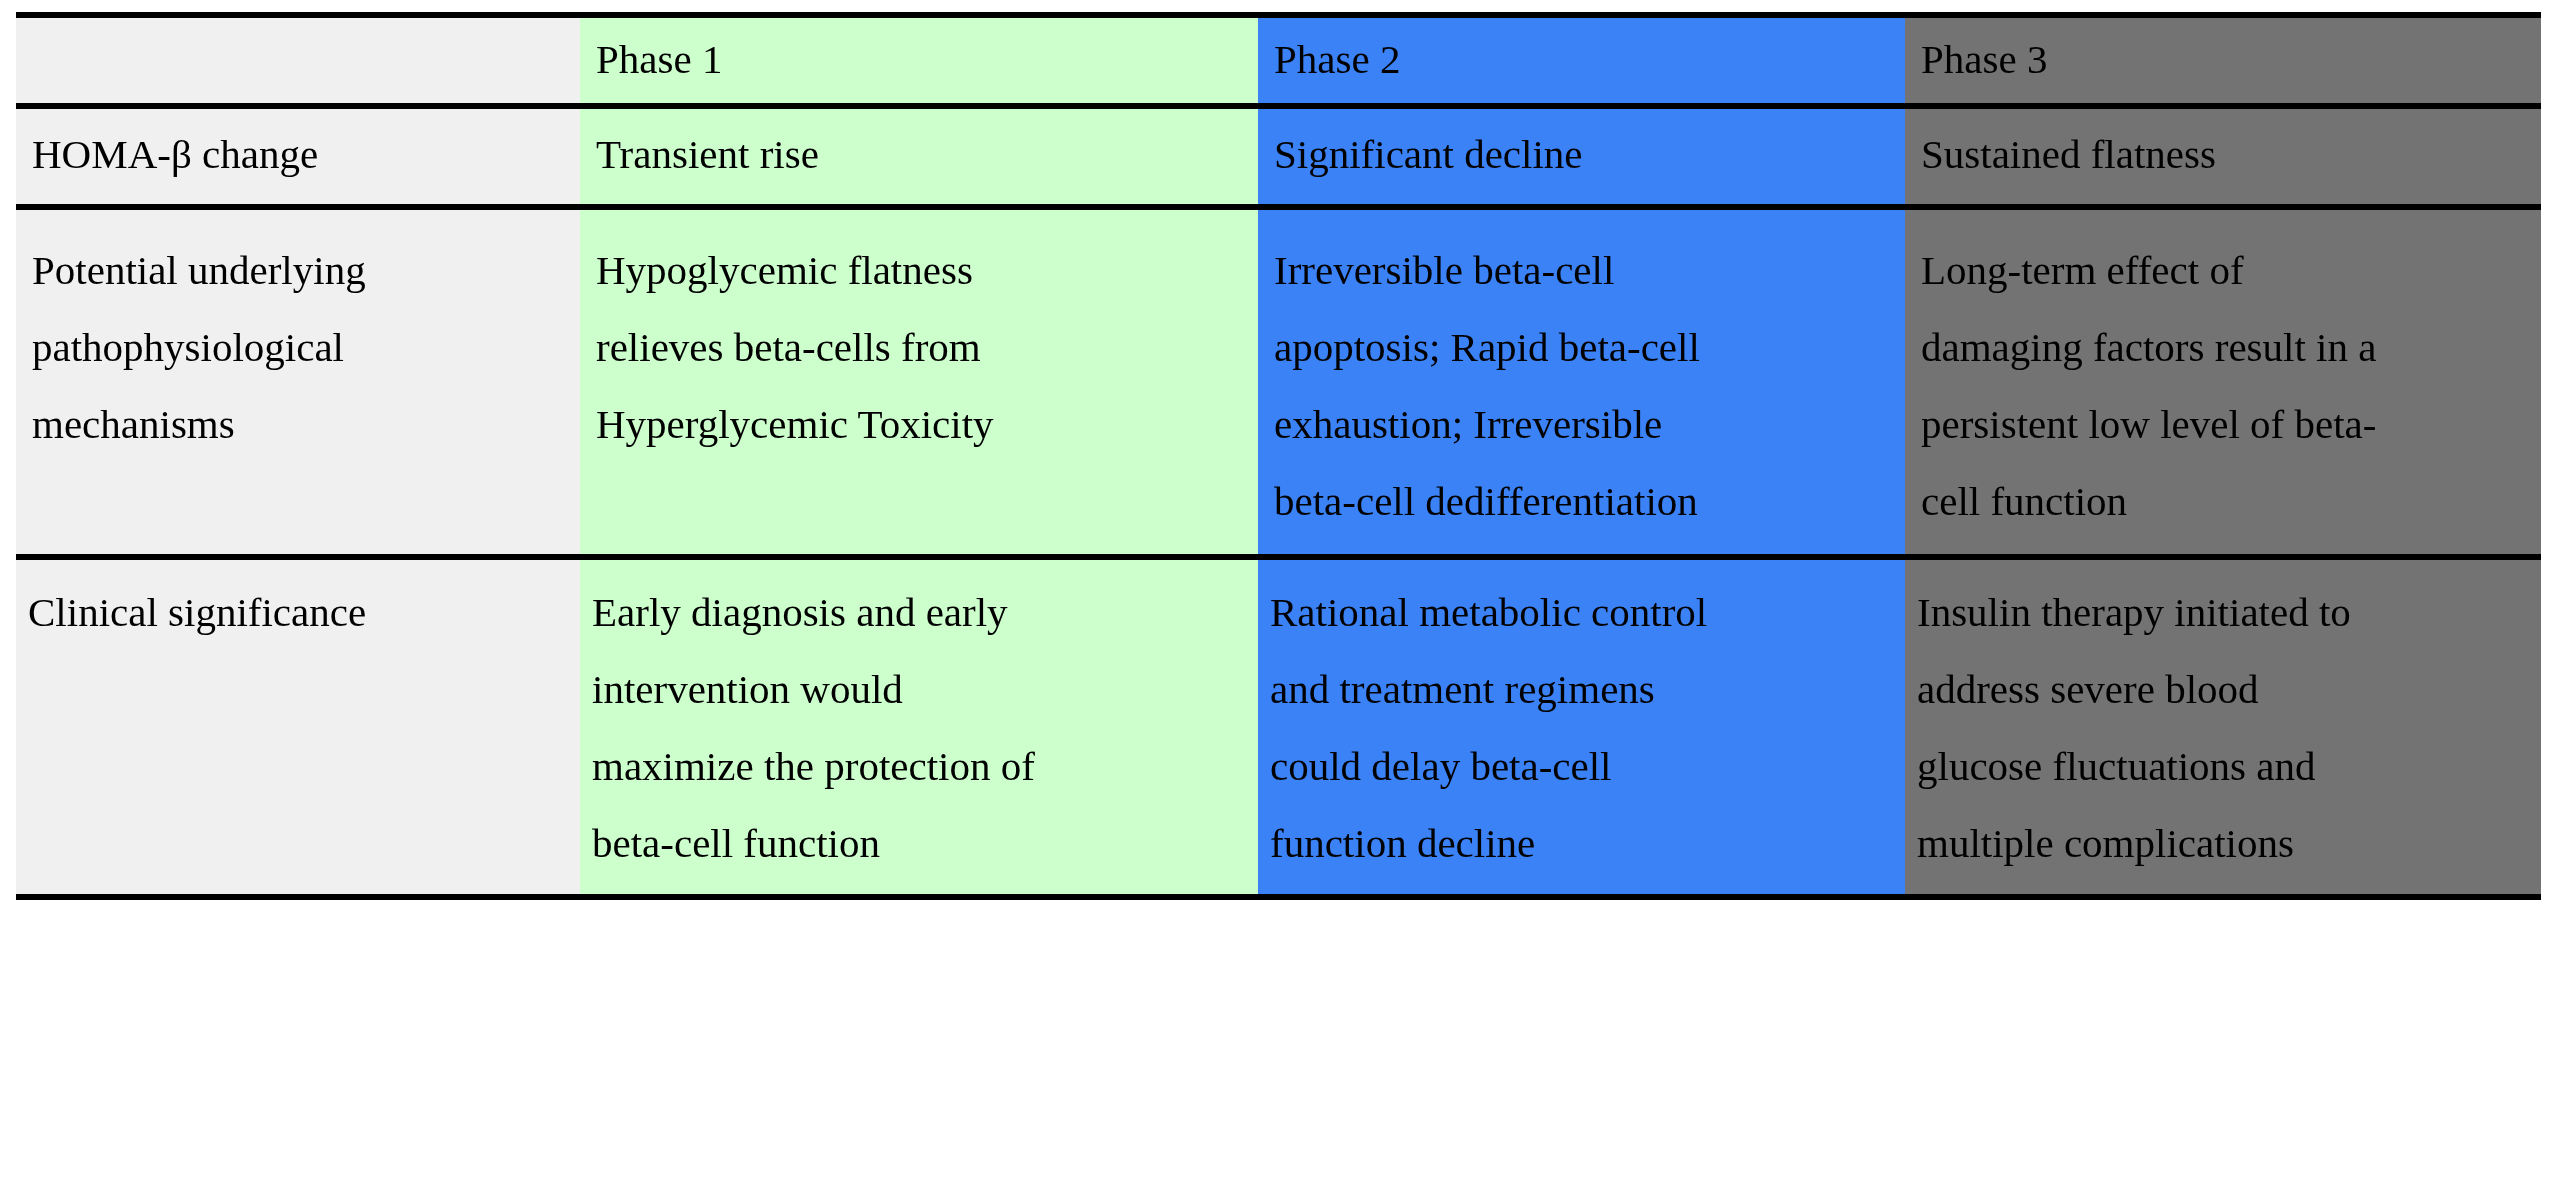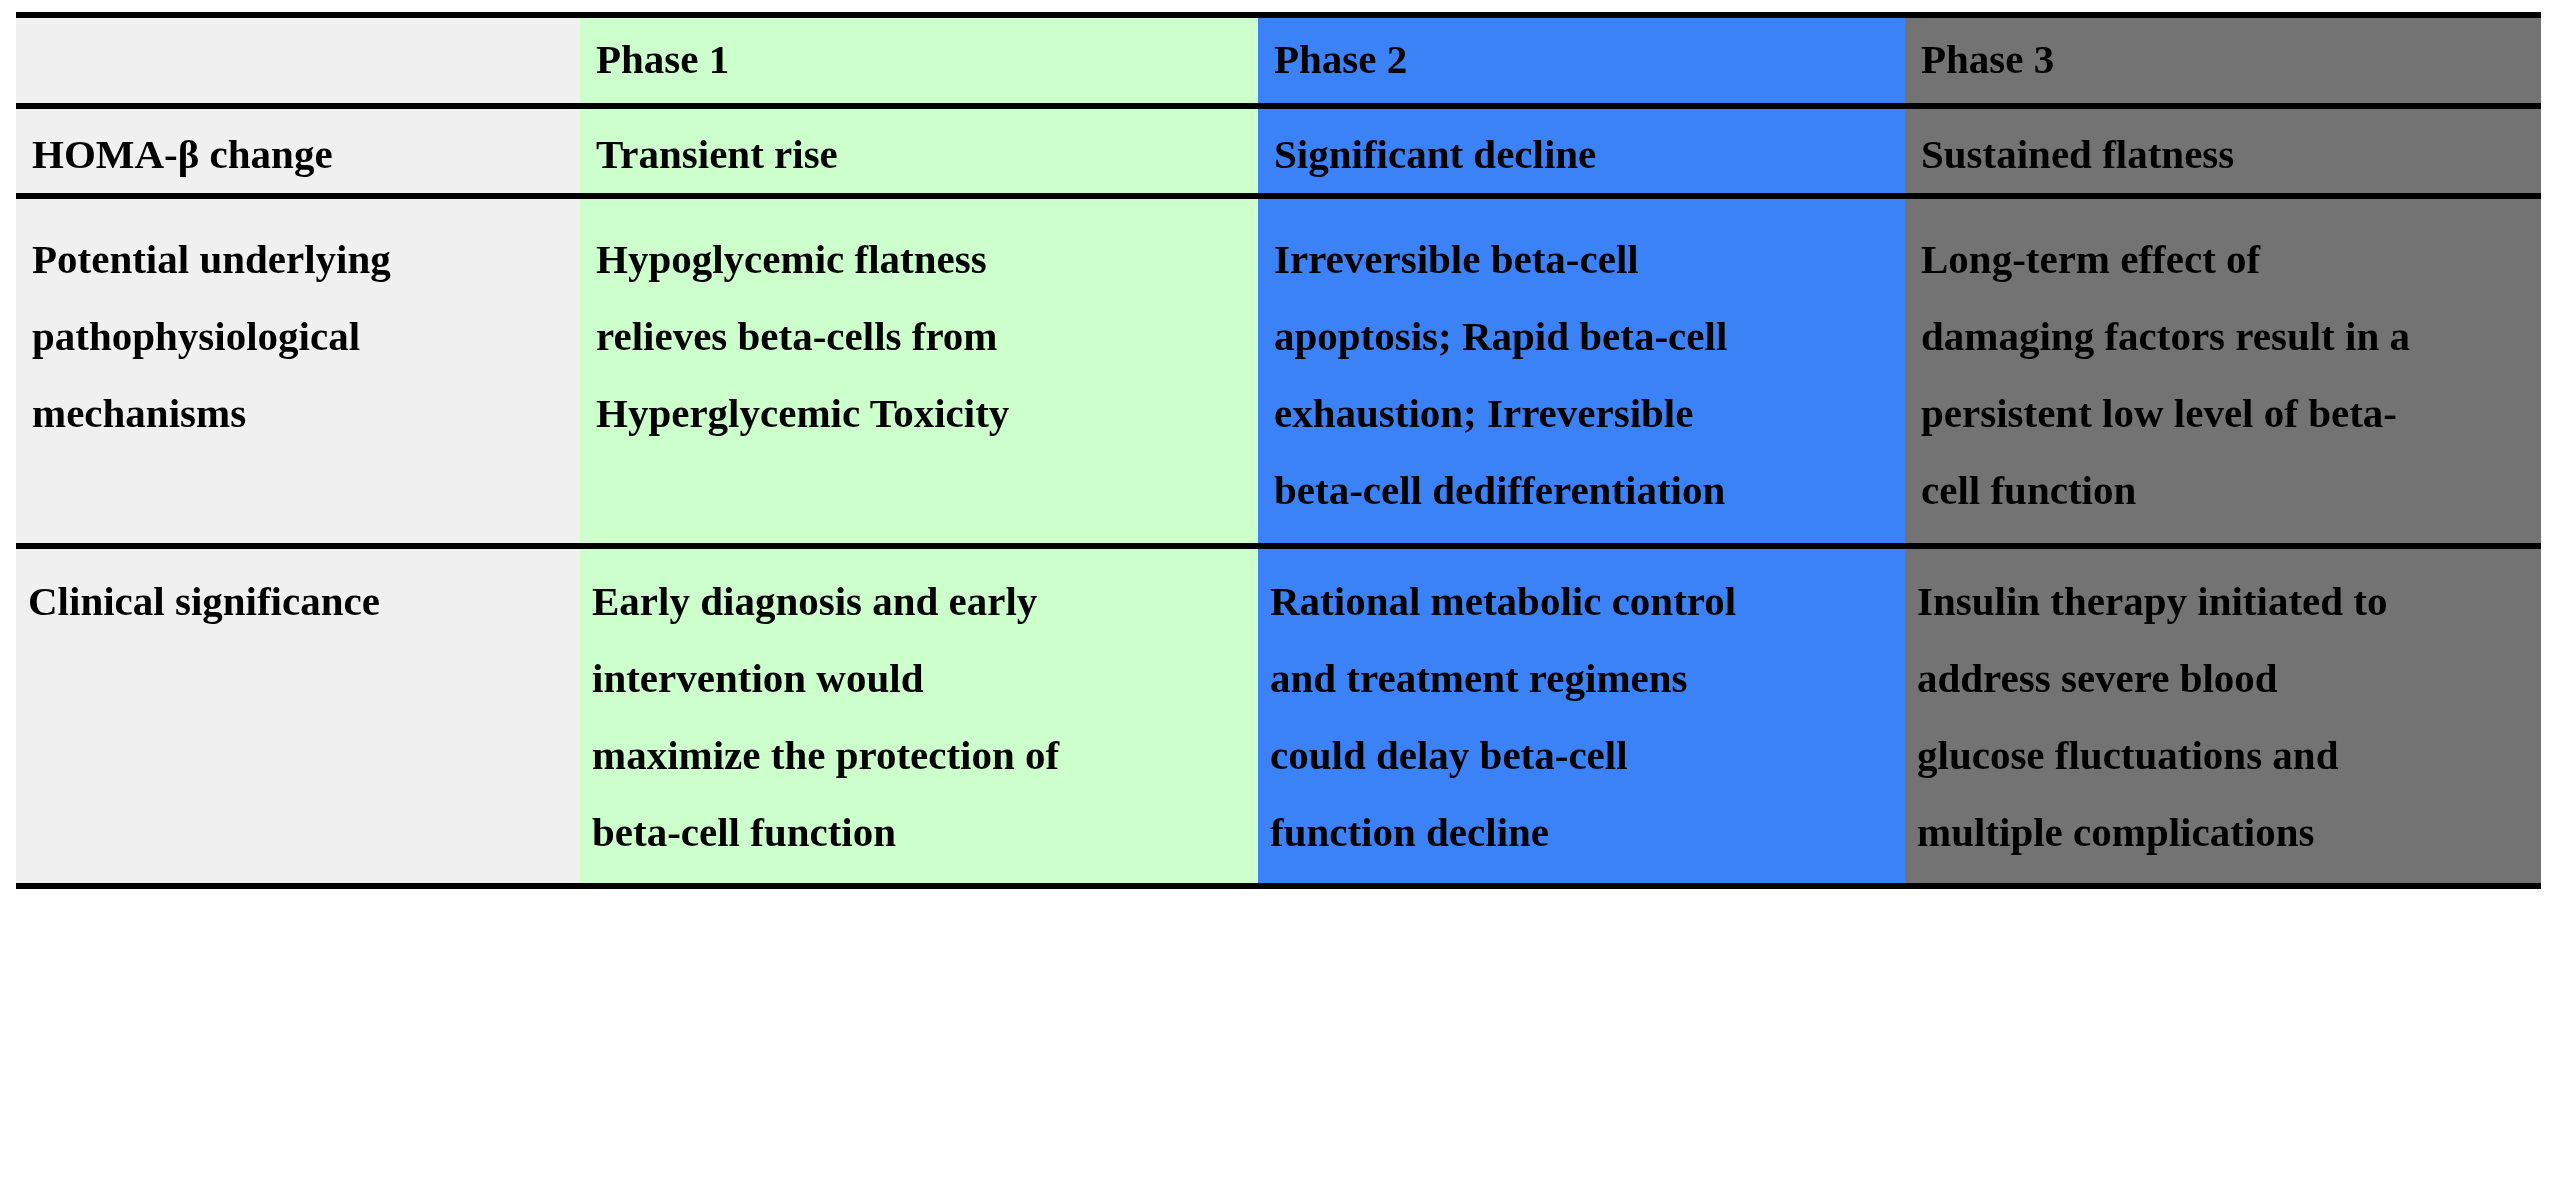--- a/index.html
+++ b/index.html
@@ -47,33 +47,32 @@
   .cell-p2    { background: #3b82f6; }
   .cell-p3    { background: #737373; }
 
   
   tr.rule-top td       { border-top: 6.2px solid #000000; }
   tr.rule-mid td       { border-top: 6.2px solid #000000; }
   tr.rule-bottom-pad td{ border-top: 6.2px solid #000000; }
 
   .cell-inner {
     padding: 30px 23px 30px 16px;
-    font-weight: bold;
   }
   .cell-inner.header-pad { padding: 21px 23px 23px 16px; }
 
   .line {
     display: block;
     white-space: nowrap;
     margin: 0;
   }
   
   .multi .line + .line { margin-top: 36px; }
 
-  .row-homa .cell-inner { padding-top: 24.6px; padding-bottom: 18px; }
+  .row-homa .cell-inner { padding-top: 24.6px; padding-bottom: 29px; }
   .row-mech .cell-inner { padding-top: 40px; padding-bottom: 32px; }
   .row-clin .cell-inner { padding-top: 32px; padding-bottom: 30px; padding-left: 12px; }
 
   .header-label-text { font-size: 41px; }
   .spacer-row td { height: 0; }
 </style>
 </head>
 <body>
 
 <div class="table-wrap">

